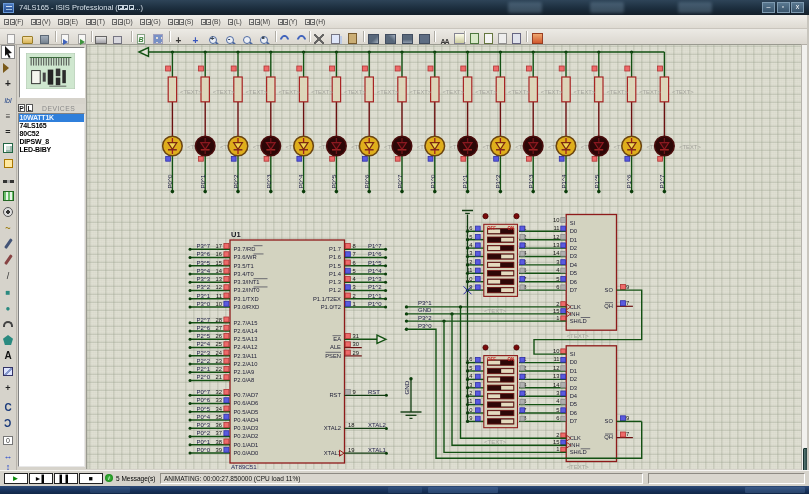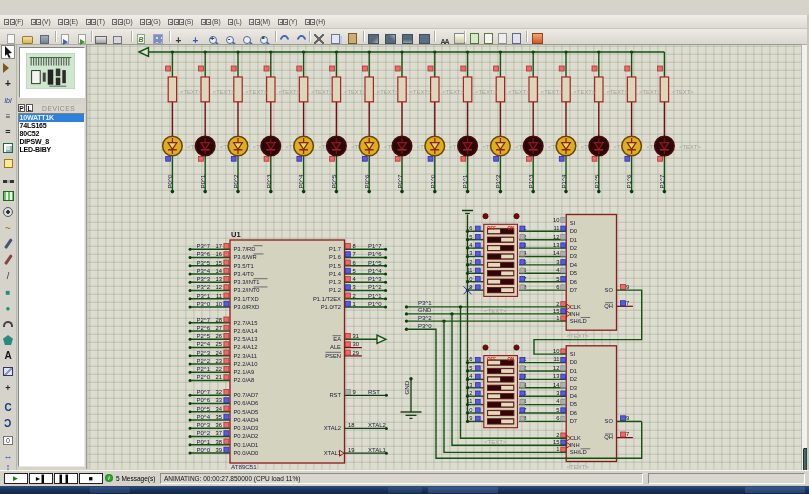--- a/index.html
+++ b/index.html
@@ -88,20 +88,31 @@
 
 #status{position:absolute;left:0;top:470px;width:809px;height:16px;background:#d6d3cb;border-top:1px solid #f5f4f1;font-size:6.5px}
 .vcr{position:absolute;top:1.5px;width:24px;height:11px;background:#fff;border:1.2px solid #222;text-align:center;line-height:9px}
 #msgpan,#pan2{position:absolute;top:1.5px;height:11px;border:1px solid;border-color:#8e8b84 #fff #fff #8e8b84;background:#d9d6ce;line-height:10px;padding-left:3px;color:#111}
 #taskbar{position:absolute;left:0;top:486px;width:809px;height:8px;background:linear-gradient(#2d4a76,#18335c 55%,#102646)}
 #taskbar i{position:absolute;top:1px;height:6px;background:rgba(120,160,210,.4);border-radius:1px}
 text{font-family:"Liberation Sans",sans-serif}
 </style></head>
 <body>
 <div id="win">
+  <div id="title">
+    <span style="position:absolute;left:3px;top:2.5px;width:11px;height:10px;background:linear-gradient(#4a7ac0,#234a8a);border:1px solid #6a9ad8">
+        <u style="position:absolute;left:2px;top:2px;width:6px;height:1.5px;background:#cfe0f2"></u>
+        <u style="position:absolute;left:2px;top:5px;width:6px;height:1.5px;background:#9fc0e2"></u>
+      </span>
+    <span style="position:absolute;left:19px;top:2.5px">74LS165 - ISIS Professional (<i class="cjk"></i><i class="cjk"></i><i class="cjk"></i>...)</span>
+    <span class="blob" style="left:508px"></span>
+      <span class="blob" style="left:590px"></span>
+      <span class="blob" style="left:678px"></span>
+    <span id="tbtns"><b>–</b><b>▫</b><b>x</b></span>
+  </div>
   <div id="menu"><span class="mi"><i class="cjk"></i><i class="cjk"></i>(F)</span><span class="mi"><i class="cjk"></i><i class="cjk"></i>(V)</span><span class="mi"><i class="cjk"></i><i class="cjk"></i>(E)</span><span class="mi"><i class="cjk"></i><i class="cjk"></i>(T)</span><span class="mi"><i class="cjk"></i><i class="cjk"></i>(D)</span><span class="mi"><i class="cjk"></i><i class="cjk"></i>(G)</span><span class="mi"><i class="cjk"></i><i class="cjk"></i><i class="cjk"></i>(S)</span><span class="mi"><i class="cjk"></i><i class="cjk"></i>(B)</span><span class="mi"><i class="cjk"></i>(L)</span><span class="mi"><i class="cjk"></i><i class="cjk"></i>(M)</span><span class="mi"><i class="cjk"></i><i class="cjk"></i>(Y)</span><span class="mi"><i class="cjk"></i><i class="cjk"></i>(H)</span></div>
   <div id="tbar">
       <div class="ti" style="left:3px"><i class="pg"></i></div>
       <div class="ti" style="left:20px"><i class="fold"></i></div>
       <div class="ti" style="left:37px"><i class="flop"></i></div>
       <div class="ti" style="left:57px"><i class="pg"><u class="arB"></u></i></div>
       <div class="ti" style="left:74px"><i class="pg"><u class="arG"></u></i></div>
       <div class="ti" style="left:93px"><i class="prn"></i></div>
       <div class="ti" style="left:110px"><i class="prn2"></i></div>
       <div class="ti" style="left:133px"><i class="pg" style="border-color:#7a9a7a"><u class="gB">B</u></i></div>

